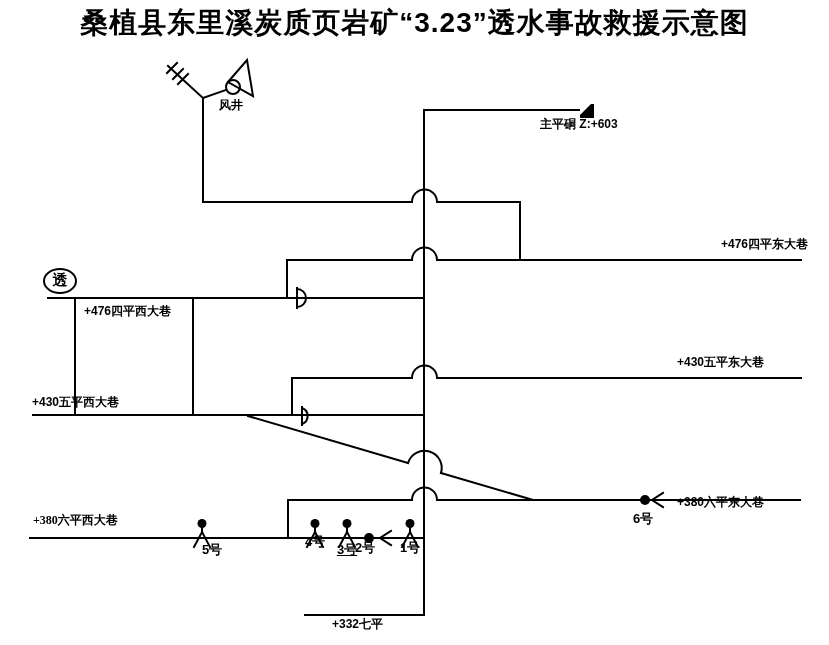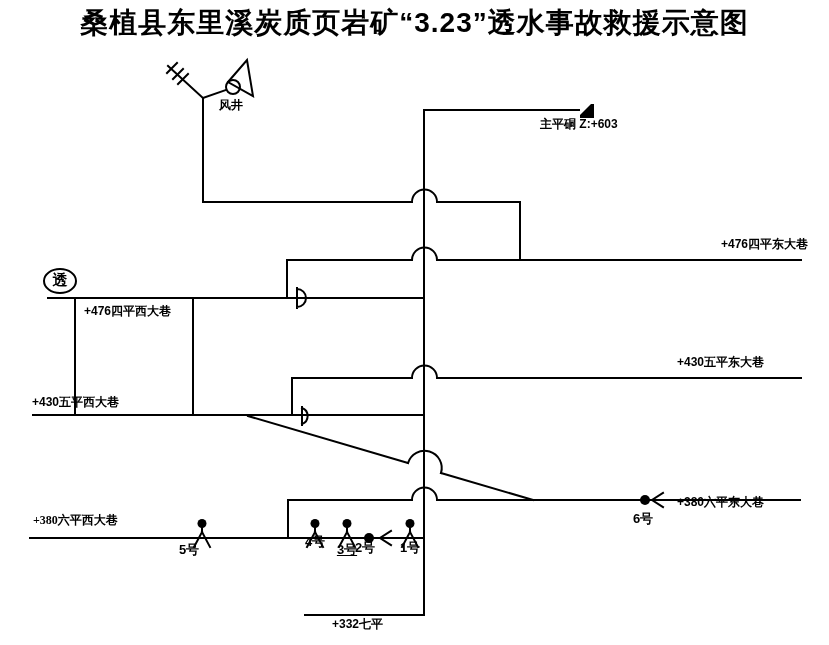--- a/index.html
+++ b/index.html
@@ -95,20 +95,20 @@
   <div class="tou">透</div>
 
   <div class="lbl" style="left:677px;top:238px;margin-left:44px;">+476四平东大巷</div>
   <div class="lbl" style="left:84px;top:273px;margin-top:32px;">+476四平西大巷</div>
   <div class="lbl" style="left:677px;top:356px;">+430五平东大巷</div>
   <div class="lbl" style="left:32px;top:396px;">+430五平西大巷</div>
   <div class="lbl" style="left:677px;top:496px;">+380六平东大巷</div>
   <div class="lbl" style="left:33px;top:514px;font-family:Liberation Serif, serif;">+380六平西大巷</div>
   <div class="lbl" style="left:332px;top:618px;">+332七平</div>
 
-  <div class="plbl" style="left:172px;top:543px;">5号</div>
+  <div class="plbl" style="left:195px;top:543px;">5号</div>
   <div class="plbl" style="left:298px;top:535px;">4号</div>
   <div class="plbl" style="left:330px;top:543px;text-decoration:underline;">3号</div>
   <div class="plbl" style="left:348px;top:541px;">2号</div>
   <div class="plbl" style="left:393px;top:541px;">1号</div>
   <div class="plbl" style="left:626px;top:512px;">6号</div>
 
 </div>
 
 </body></html>

